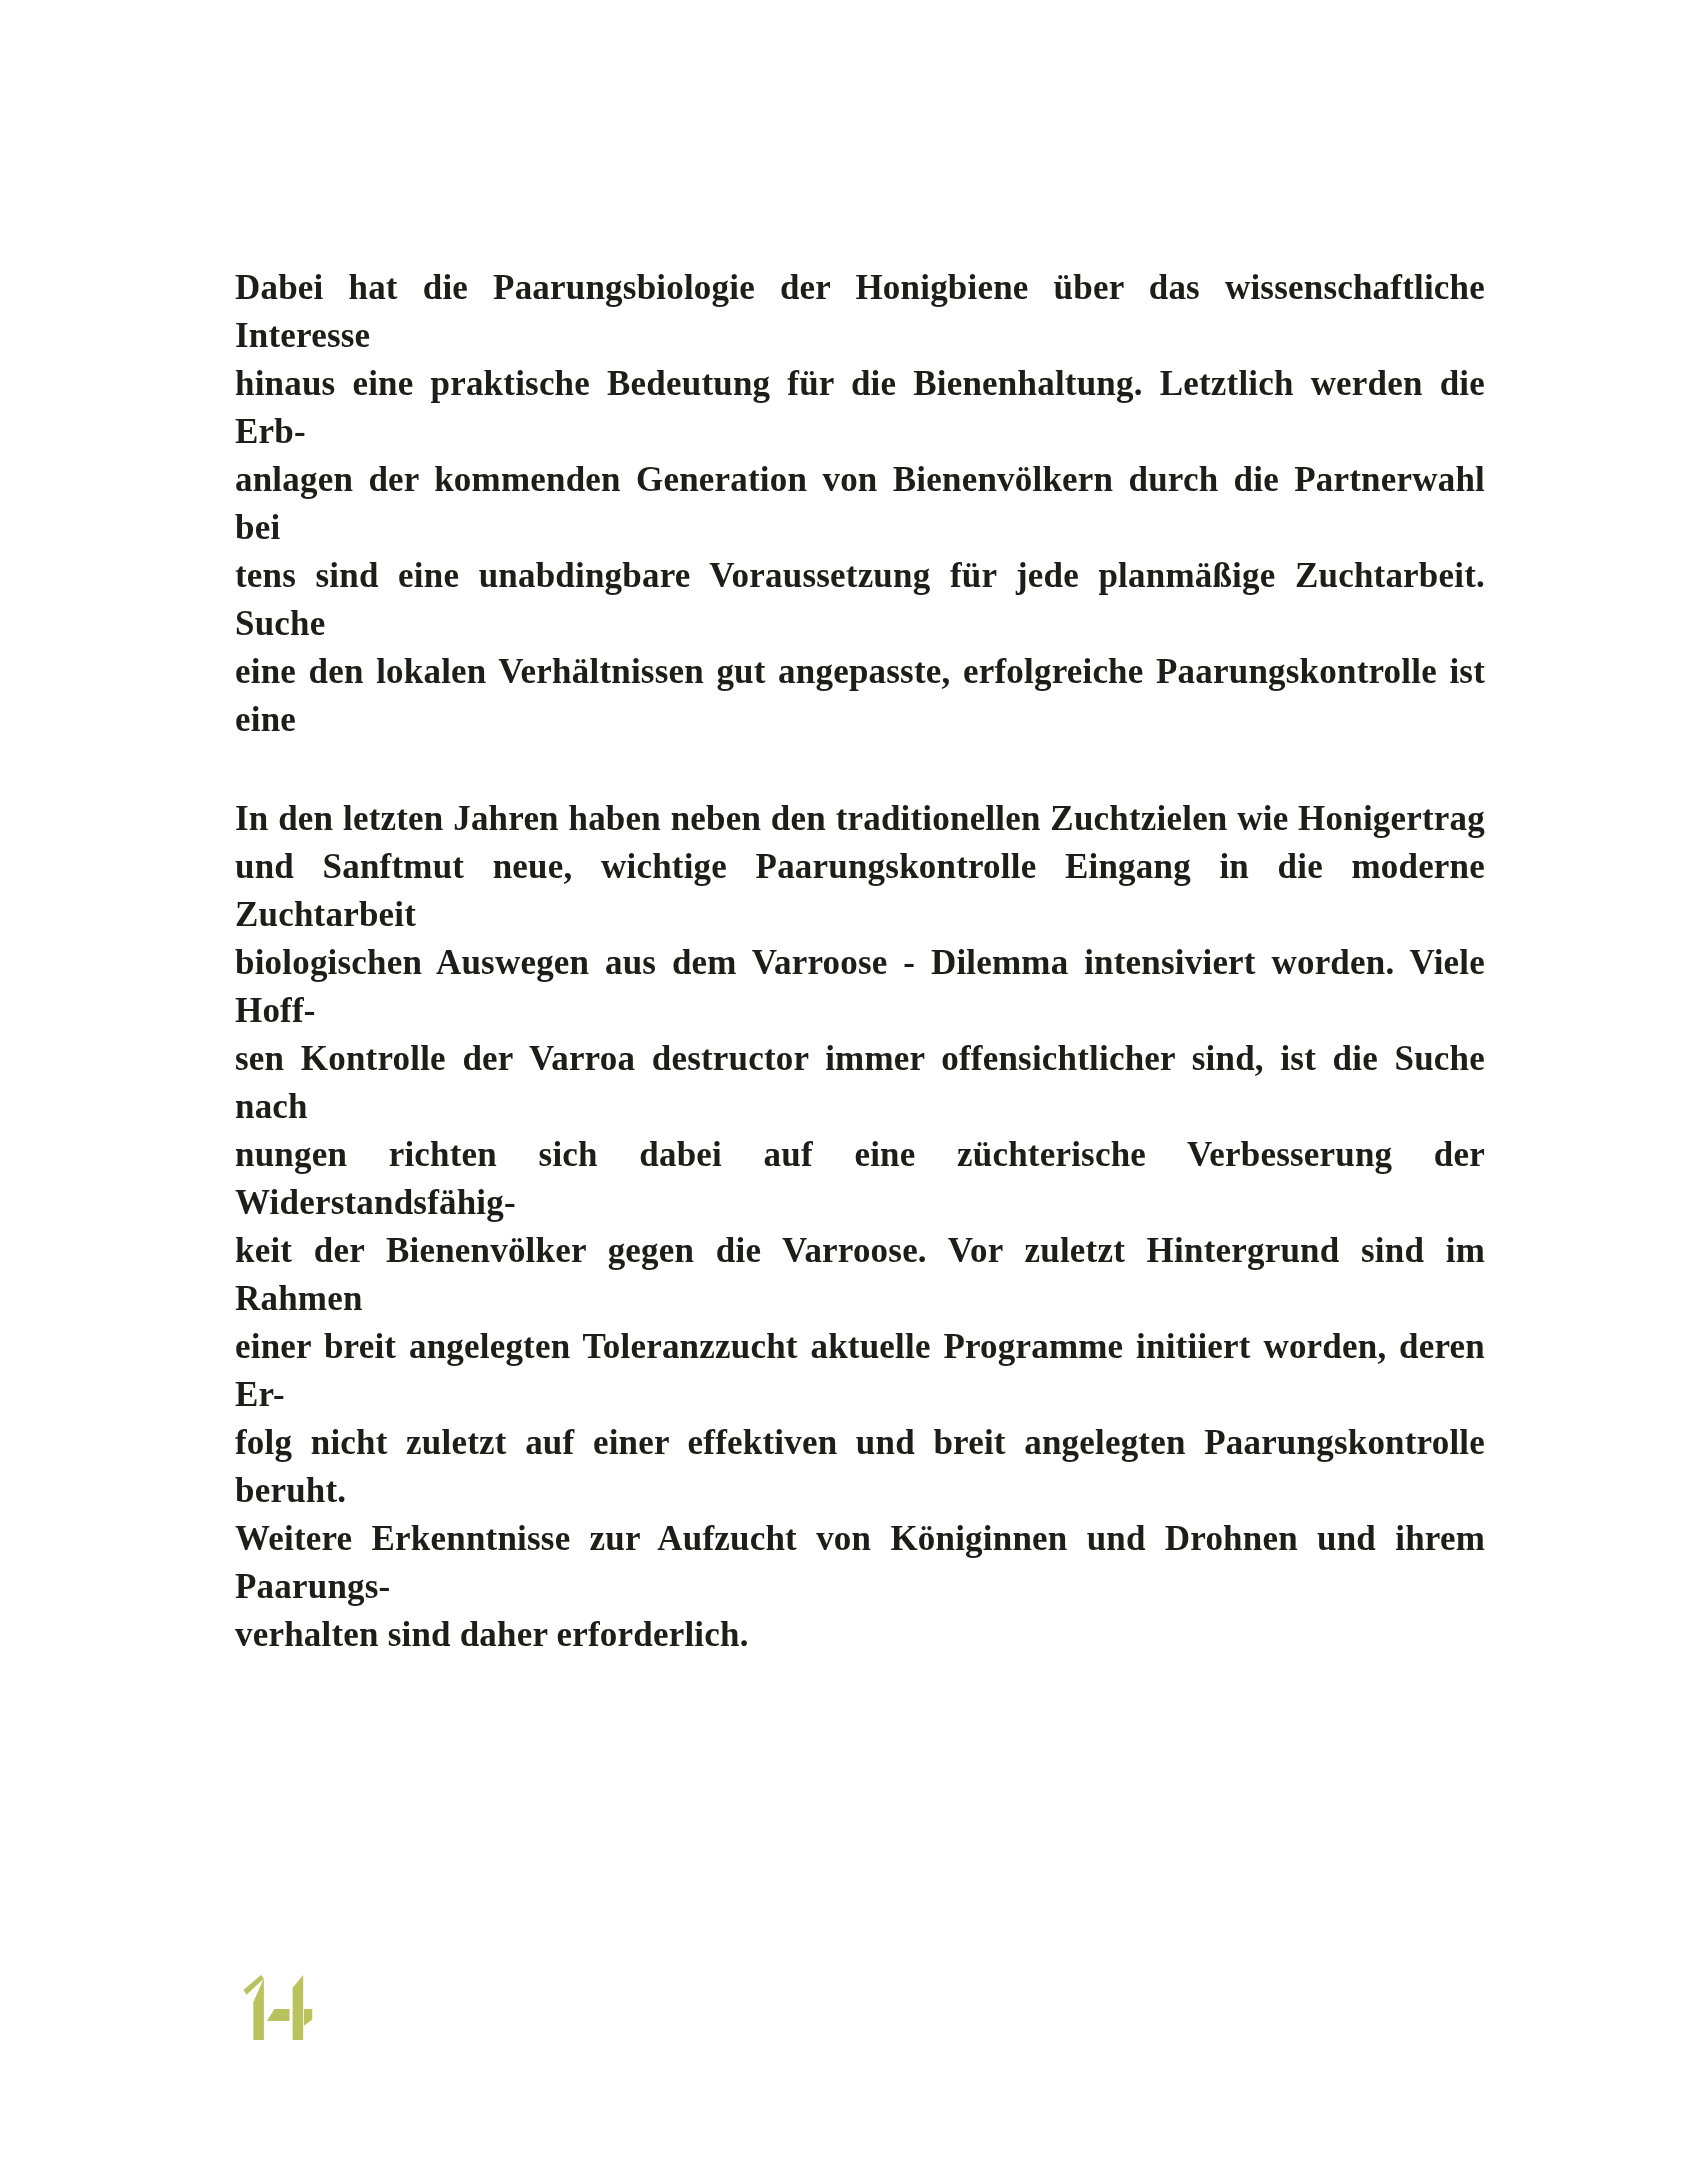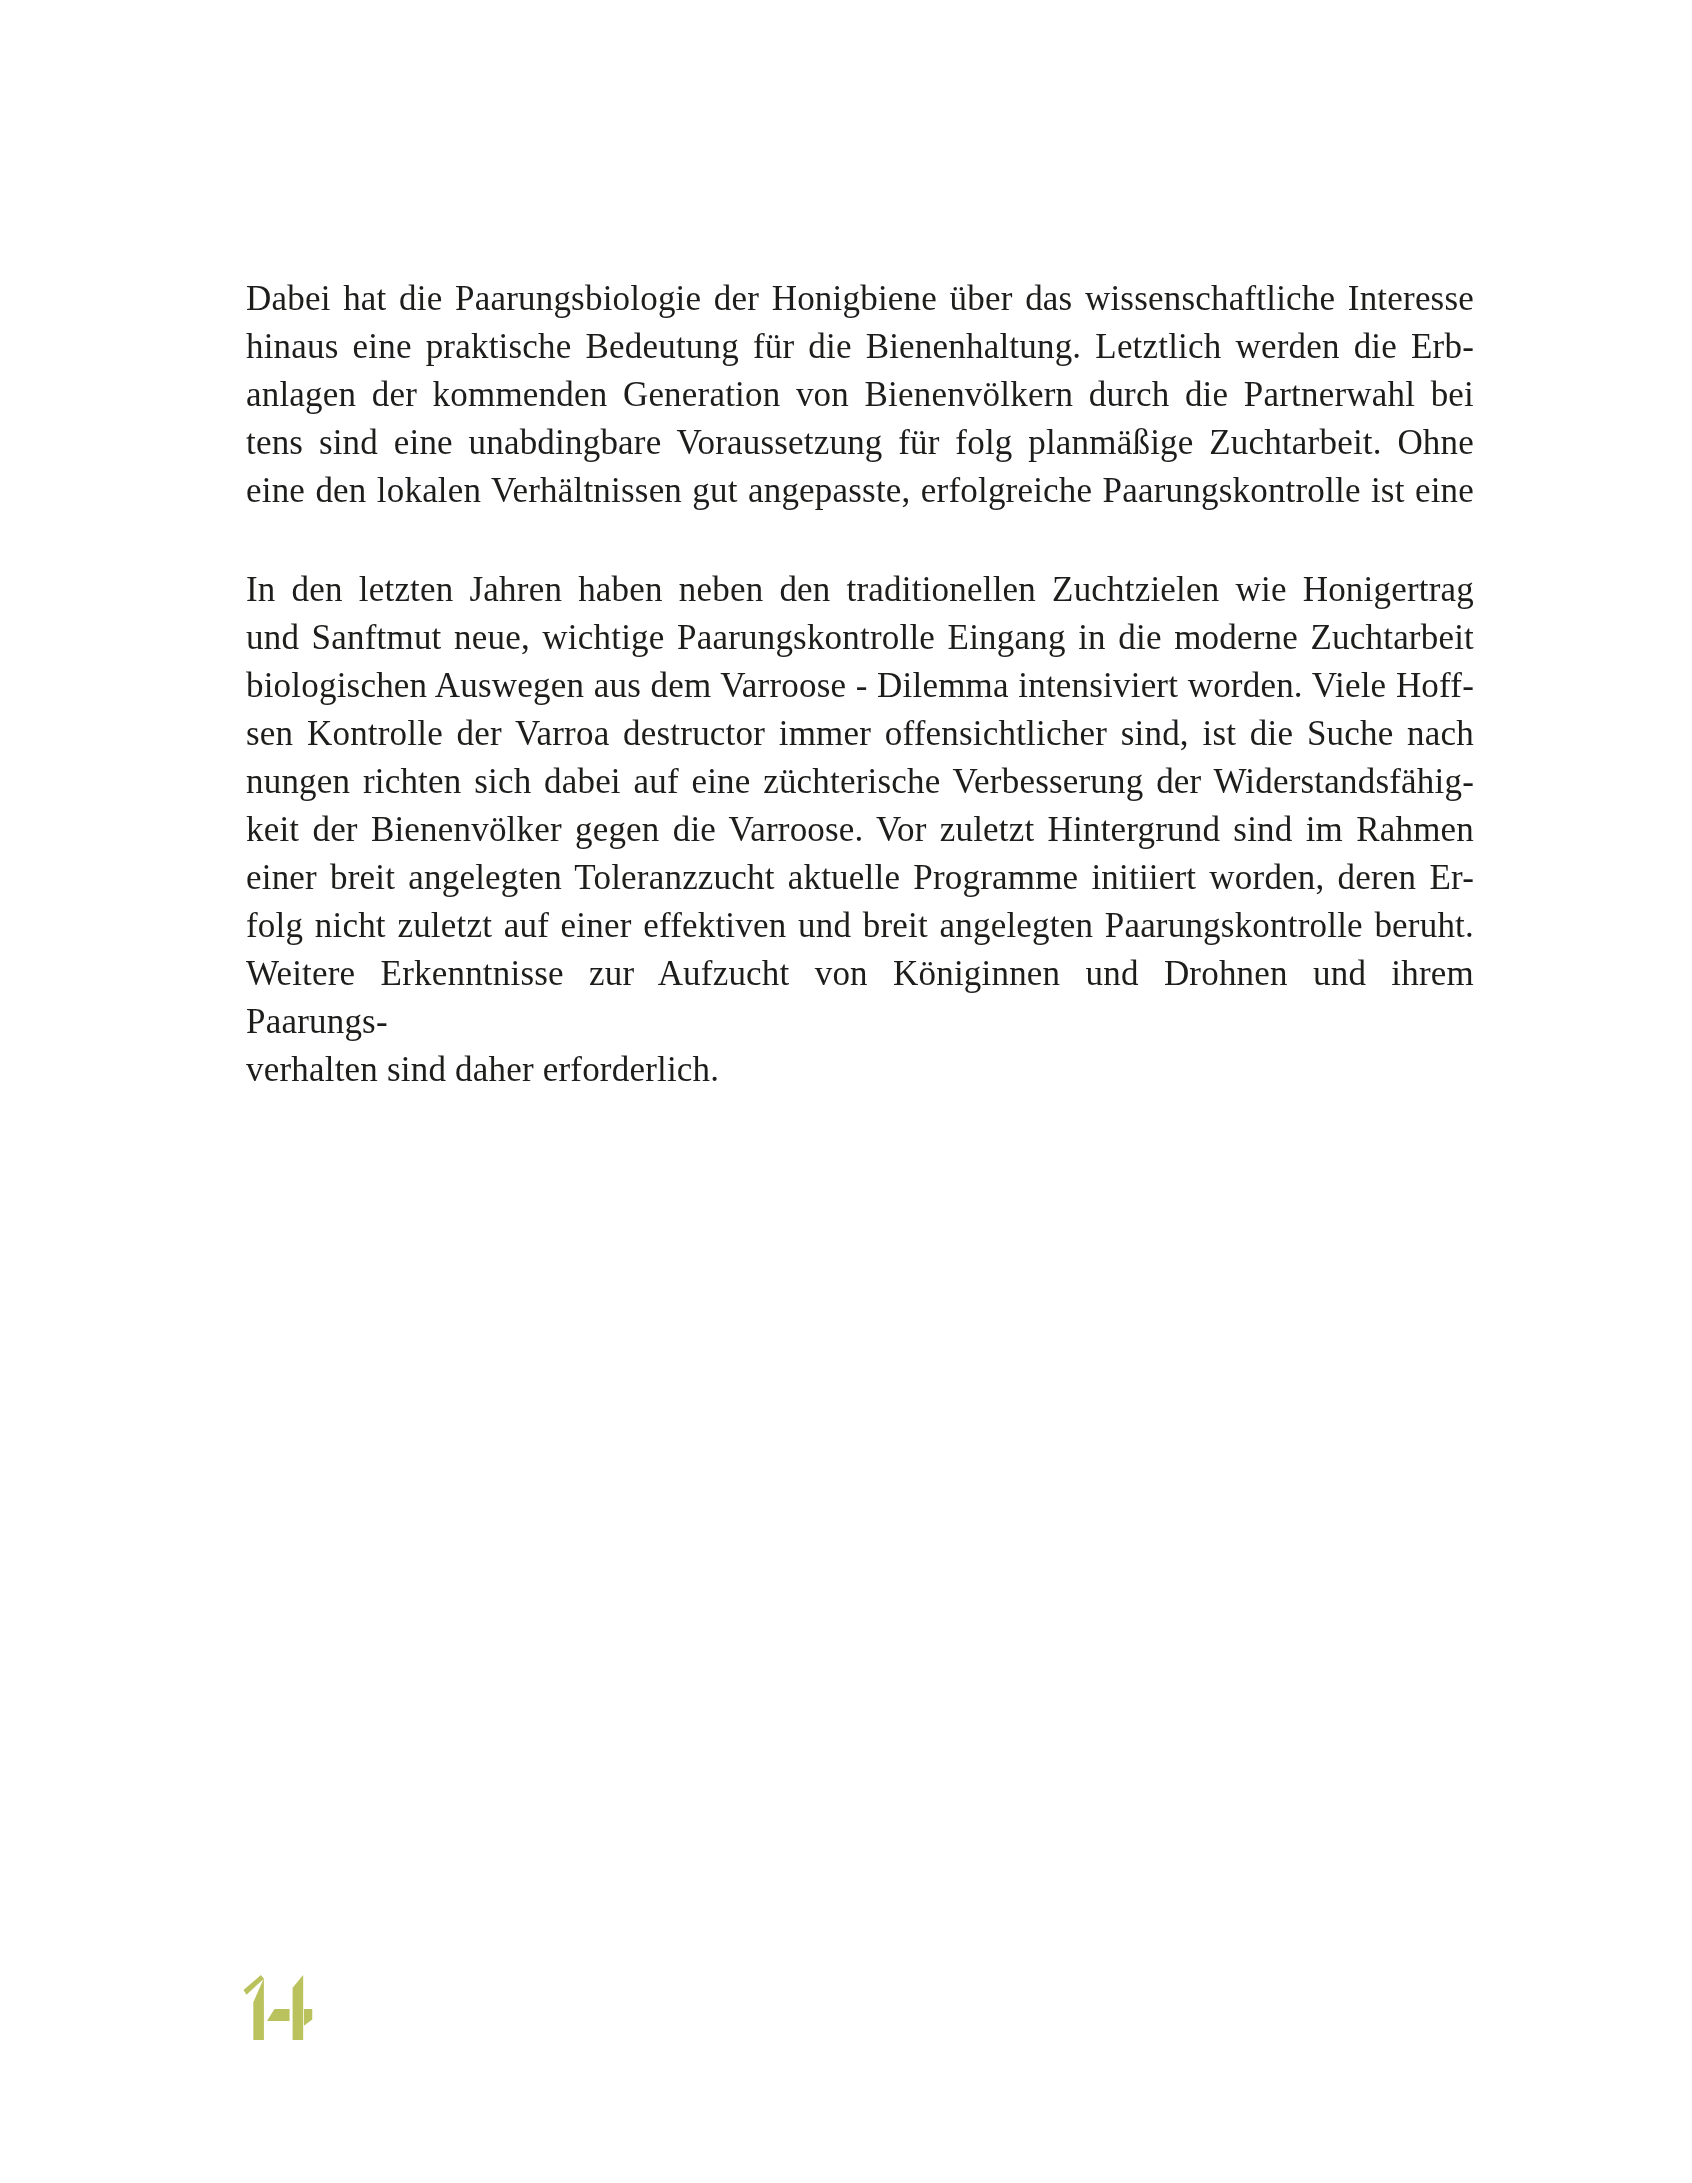--- a/index.html
+++ b/index.html
@@ -17,21 +17,21 @@
     position: absolute;
     left: 234px;
     top: 263px;
     width: 1252px;
     font-family: "Liberation Serif", serif;
     font-size: 35px;
     line-height: 48px;
     color: #1d1d1b;
     letter-spacing: 0.2px;
   }
-  .para { margin: 12px; }
+  .para { margin: 1px; font-weight: bold; }
   .para + .para { margin-top: 51px; }
   .line {
     text-align: justify;
     text-align-last: justify;
     white-space: normal;
   }
   .line.last {
     text-align-last: left;
   }
   .folio {
@@ -51,21 +51,21 @@
   }
 </style>
 </head>
 <body>
 
 <main class="text-block">
   <section class="para">
     <div class="line">Dabei hat die Paarungsbiologie der Honigbiene über das wissenschaftliche Interesse</div>
     <div class="line">hinaus eine praktische Bedeutung für die Bienenhaltung. Letztlich werden die Erb-</div>
     <div class="line">anlagen der kommenden Generation von Bienenvölkern durch die Partnerwahl bei</div>
-    <div class="line">tens sind eine unabdingbare Voraussetzung für folg planmäßige Zuchtarbeit. Ohne</div>
+    <div class="line">tens sind eine unabdingbare Voraussetzung für jede planmäßige Zuchtarbeit. Suche</div>
     <div class="line">eine den lokalen Verhältnissen gut angepasste, erfolgreiche Paarungskontrolle ist eine</div>
   </section>
 
   <section class="para">
     <div class="line">In den letzten Jahren haben neben den traditionellen Zuchtzielen wie Honigertrag</div>
     <div class="line">und Sanftmut neue, wichtige Paarungskontrolle Eingang in die moderne Zuchtarbeit</div>
     <div class="line">biologischen Auswegen aus dem Varroose - Dilemma intensiviert worden. Viele Hoff-</div>
     <div class="line">sen Kontrolle der Varroa destructor immer offensichtlicher sind, ist die Suche nach</div>
     <div class="line">nungen richten sich dabei auf eine züchterische Verbesserung der Widerstandsfähig-</div>
     <div class="line">keit der Bienenvölker gegen die Varroose. Vor zuletzt Hintergrund sind im Rahmen</div>

